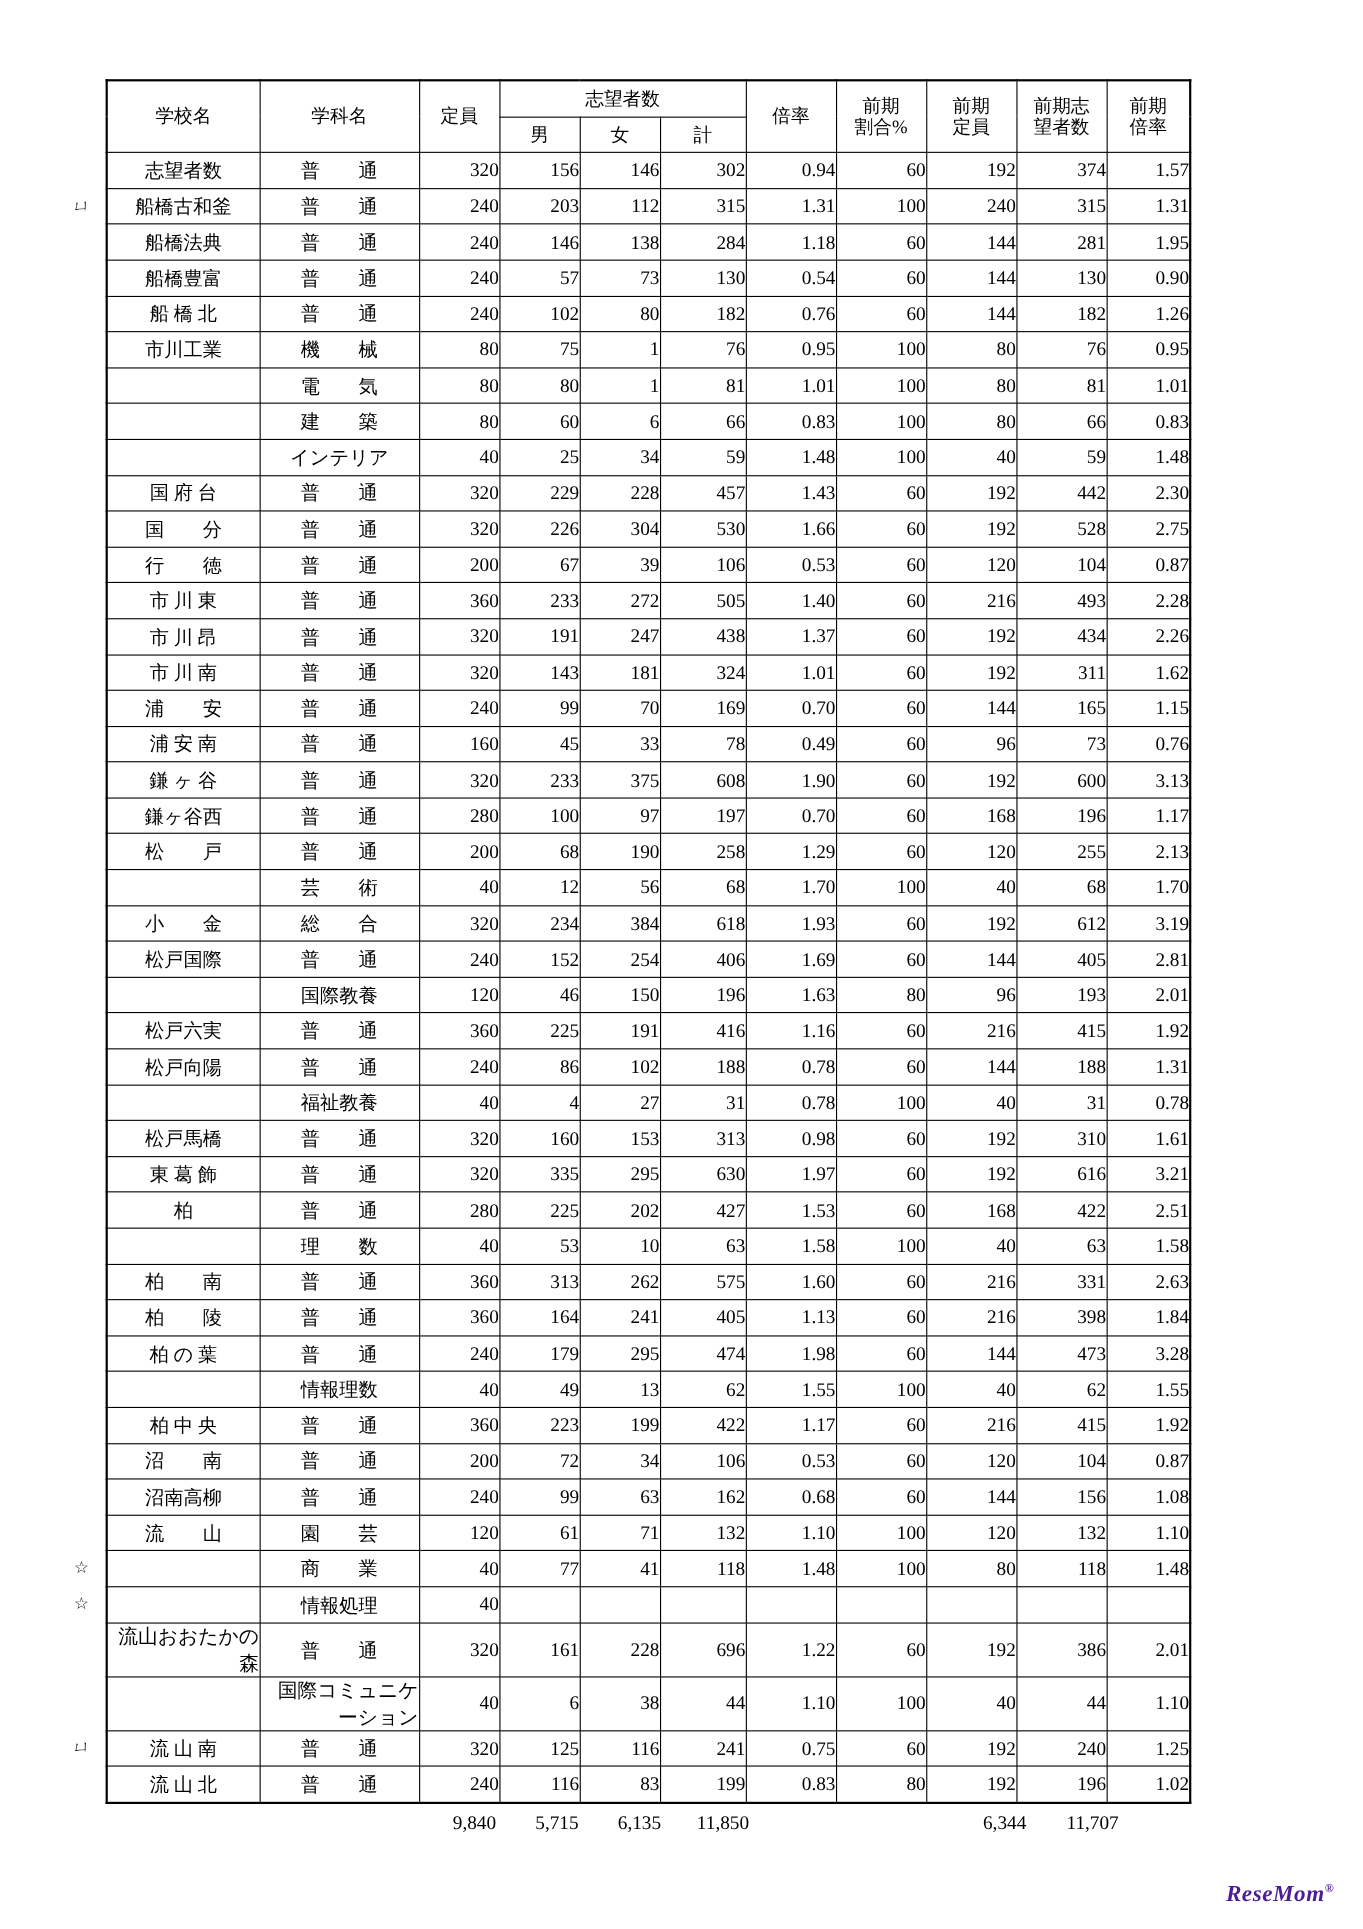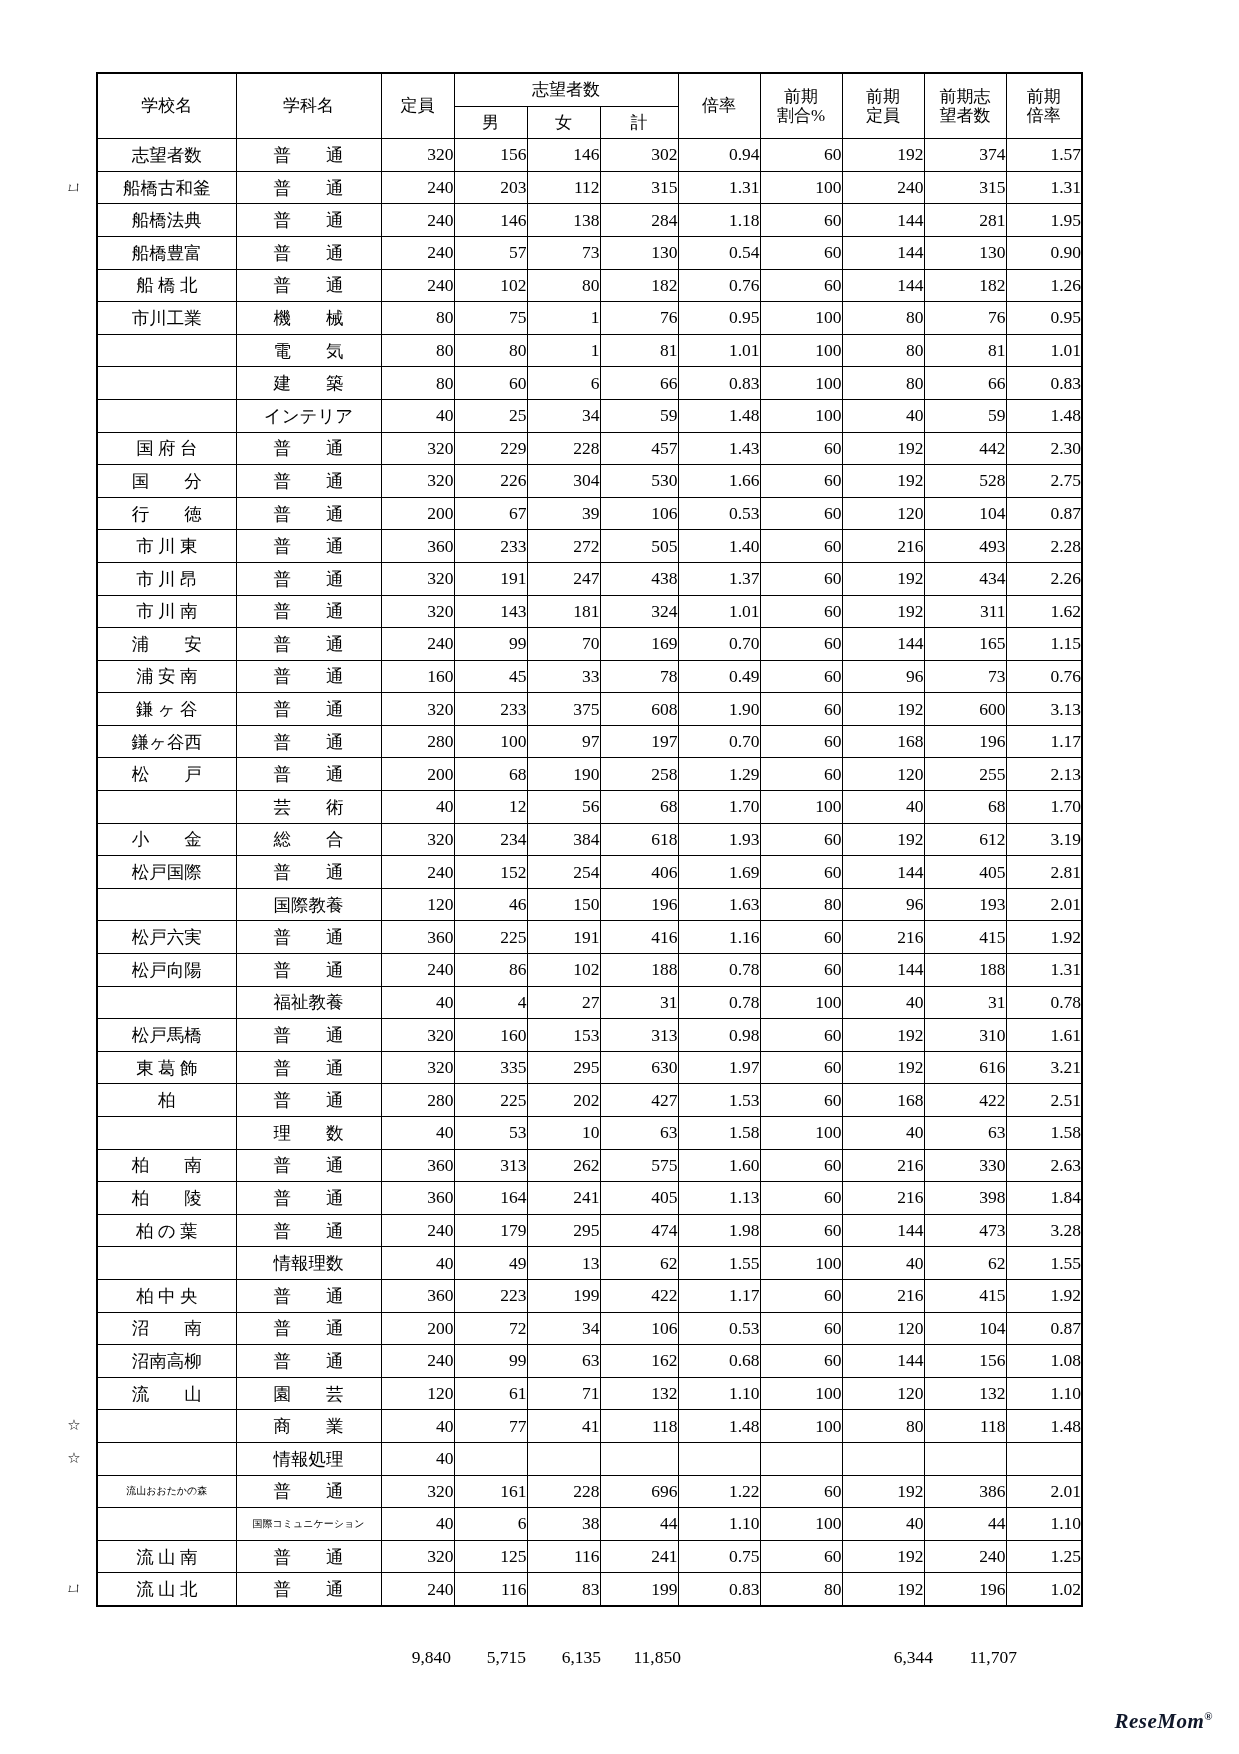--- a/index.html
+++ b/index.html
@@ -38,34 +38,34 @@
   .hdr{text-align:center;font-size:17px;line-height:1.15;}
 
   
   .thickL{border-left:2.4px solid #000;}
   .thickR{border-right:2.4px solid #000;}
 
   table.main tr.grp-start td{border-top:1.6px solid #000;}
 
   
   table.main{border:2.4px solid #000;}
-  .xsmall{font-size:10px;}
+  .xsmall{font-size:18px;text-align:right;}
 
   
   .marks{position:absolute;left:60px;top:72px;width:34px;}
   .mark{position:absolute;font-size:15px;text-align:center;width:28px;}
 
   
   .totals{position:absolute;left:96px;top:1640px;font-size:17.5px;}
   .totals td{border:none;padding:0;height:30px;text-align:right;padding-right:8px;}
 
   .logo{
     position:absolute; right:26px; bottom:20px;
     font-family:"Liberation Serif",serif;
-    font-size:21px; color:#0f172a; letter-spacing:0.5px;
+    font-size:21px; color:#4c1d95; letter-spacing:0.5px;
     font-style:italic; font-weight:bold;
   }
   .logo sup{font-size:11px;}
 </style>
 </head>
 <body>
 
 <div class="page">
 
   <div class="marks" id="marks">
@@ -526,21 +526,21 @@
         <tr class="grp-start">
           <td class="ctr">柏　　南</td>
           <td class="ctr">普　　通</td>
           <td class="num">360</td>
           <td class="num thickL">313</td>
           <td class="num">262</td>
           <td class="num thickR">575</td>
           <td class="num">1.60</td>
           <td class="num">60</td>
           <td class="num">216</td>
-          <td class="num">330</td>
+          <td class="num">331</td>
           <td class="num">2.63</td>
         </tr>
         <tr class="grp-start">
           <td class="ctr">柏　　陵</td>
           <td class="ctr">普　　通</td>
           <td class="num">360</td>
           <td class="num thickL">164</td>
           <td class="num">241</td>
           <td class="num thickR">405</td>
           <td class="num">1.13</td>

